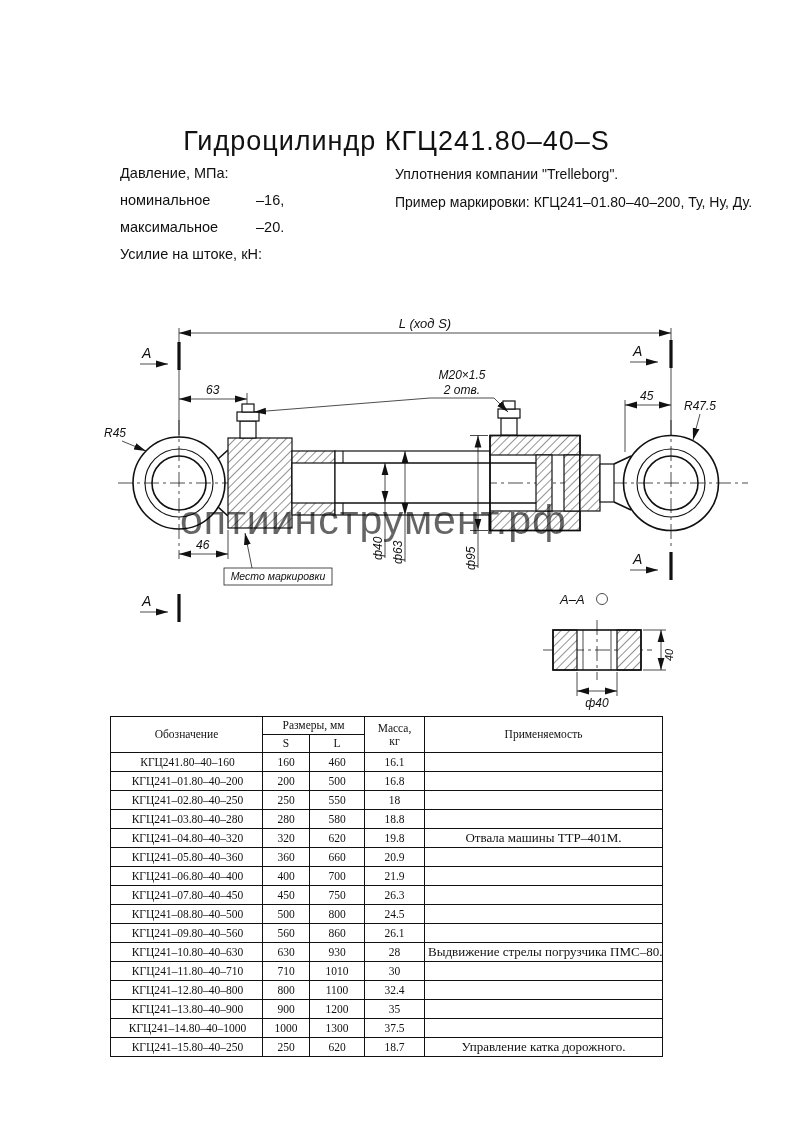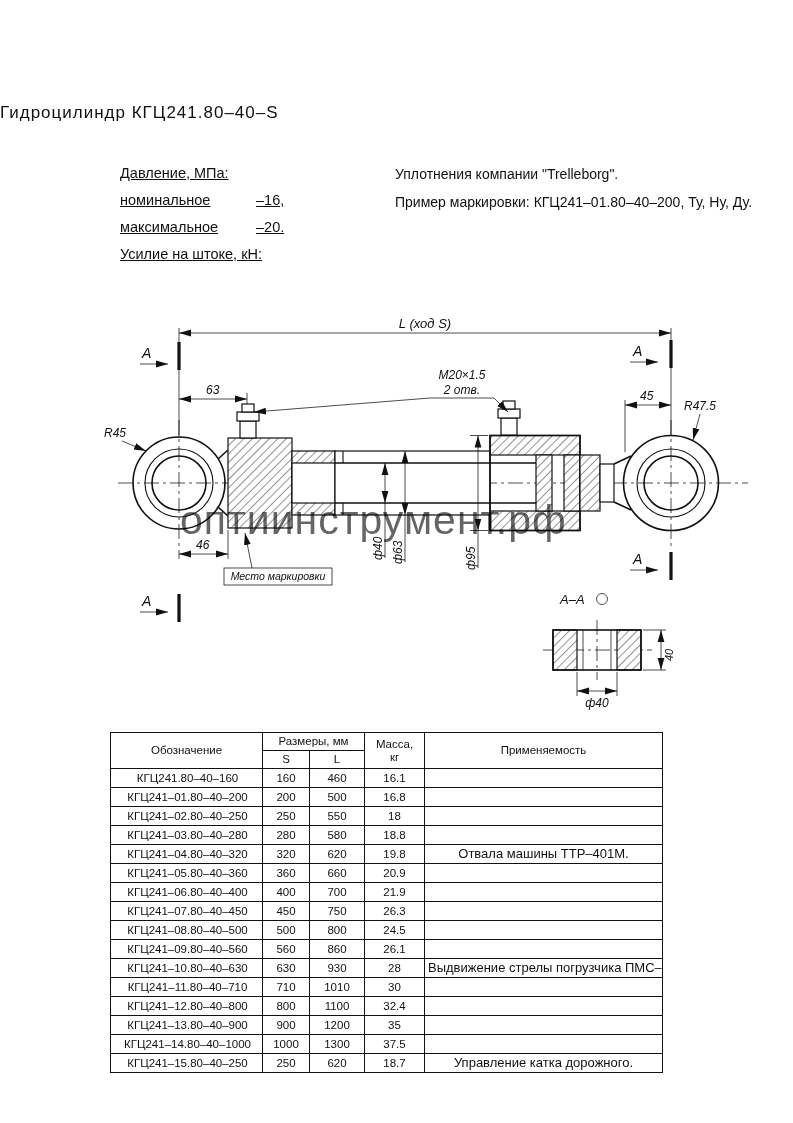--- a/index.html
+++ b/index.html
@@ -1,27 +1,27 @@
 <!DOCTYPE html>
 <html><head>
 <meta charset="utf-8">
 <style>
   html,body{margin:0;padding:0;}
   body{width:793px;height:1123px;background:#fff;position:relative;overflow:hidden;
        font-family:"Liberation Sans",sans-serif;color:#111;}
-  .page-title{position:absolute;top:92px;left:0;width:100%;
-              font-size:17px;font-weight:normal;letter-spacing:1px;}
-  .specs-left{position:absolute;left:120px;top:160px;font-size:14.5px;line-height:27px;width:260px;text-decoration:underline;}
+  .page-title{position:absolute;top:108px;left:0;width:100%;text-align:center;
+              font-size:27px;font-weight:normal;letter-spacing:1px;}
+  .specs-left{position:absolute;left:120px;top:160px;font-size:14.5px;line-height:27px;width:260px;}
   .spec-grid{display:grid;grid-template-columns:136px auto;}
   .specs-right{position:absolute;left:395px;top:160px;font-size:14px;line-height:28px;width:360px;}
   .drawing-svg{position:absolute;left:0;top:300px;}
   .watermark{position:absolute;left:180px;top:497px;font-size:41px;color:#000000;opacity:.6;
              letter-spacing:1px;white-space:nowrap;pointer-events:none;z-index:5;}
-  .spec-table{position:absolute;left:110px;top:732px;width:552px;border-collapse:collapse;
-              table-layout:fixed;font-size:11.5px;}
+  .spec-table{position:absolute;left:110px;top:716px;width:552px;border-collapse:collapse;
+              table-layout:fixed;font-size:11.5px;font-family:Liberation Serif, serif;}
   .spec-table th,.spec-table td{border:1px solid #111;padding:0 3px;height:18px;text-align:center;
               font-weight:normal;line-height:1.05;overflow:hidden;white-space:nowrap;}
   .spec-table thead th{height:17px;}
   td.cell-designation{text-align:center;padding-left:5px;}
   td.cell-application{font-size:13px;}
   svg text{font-family:"Liberation Sans",sans-serif;font-style:italic;fill:#111;}
   .t14{font-size:14px;}.t13{font-size:13px;}.t12{font-size:12px;}.t11{font-size:11px;}.t10{font-size:10.5px;}
   .thick{stroke:#111;stroke-width:1.6;fill:none;}
   .med{stroke:#111;stroke-width:1.1;fill:none;}
   .thin{stroke:#111;stroke-width:0.75;fill:none;}

